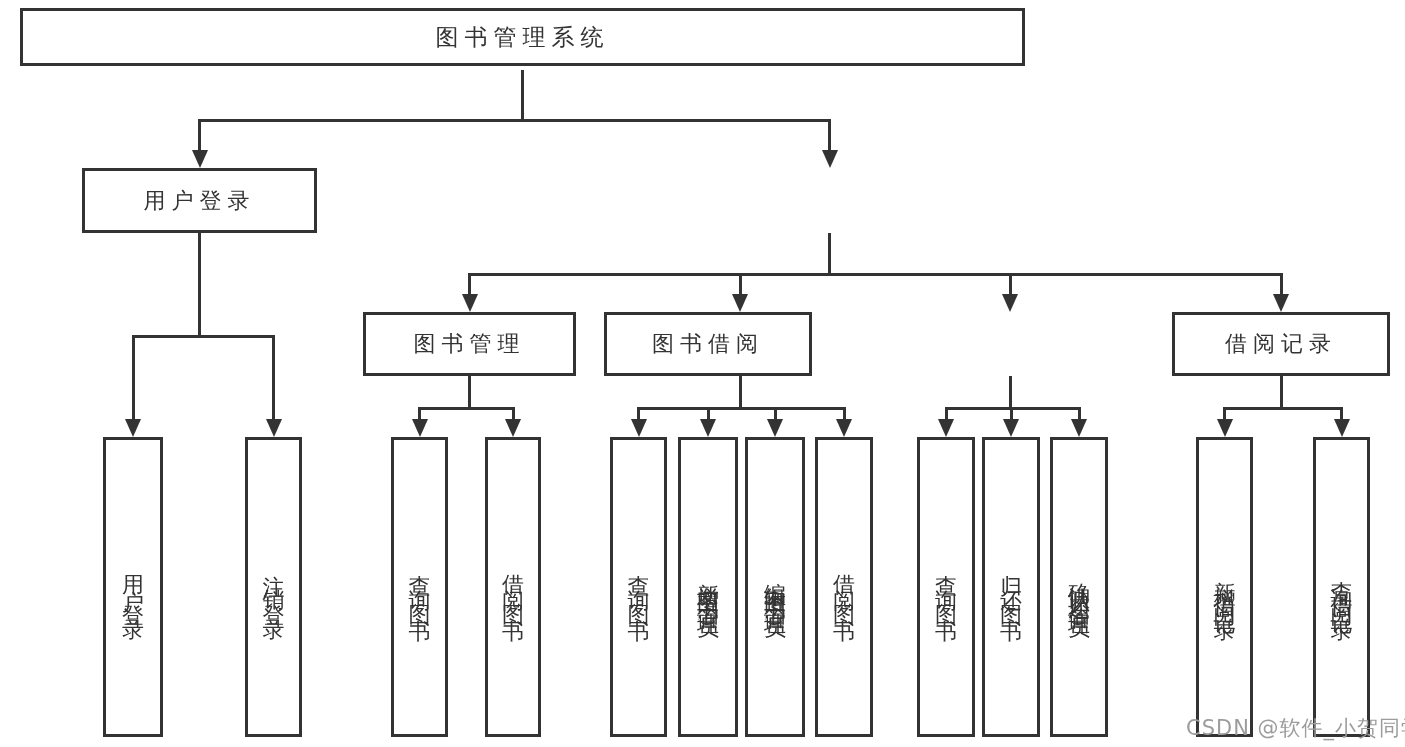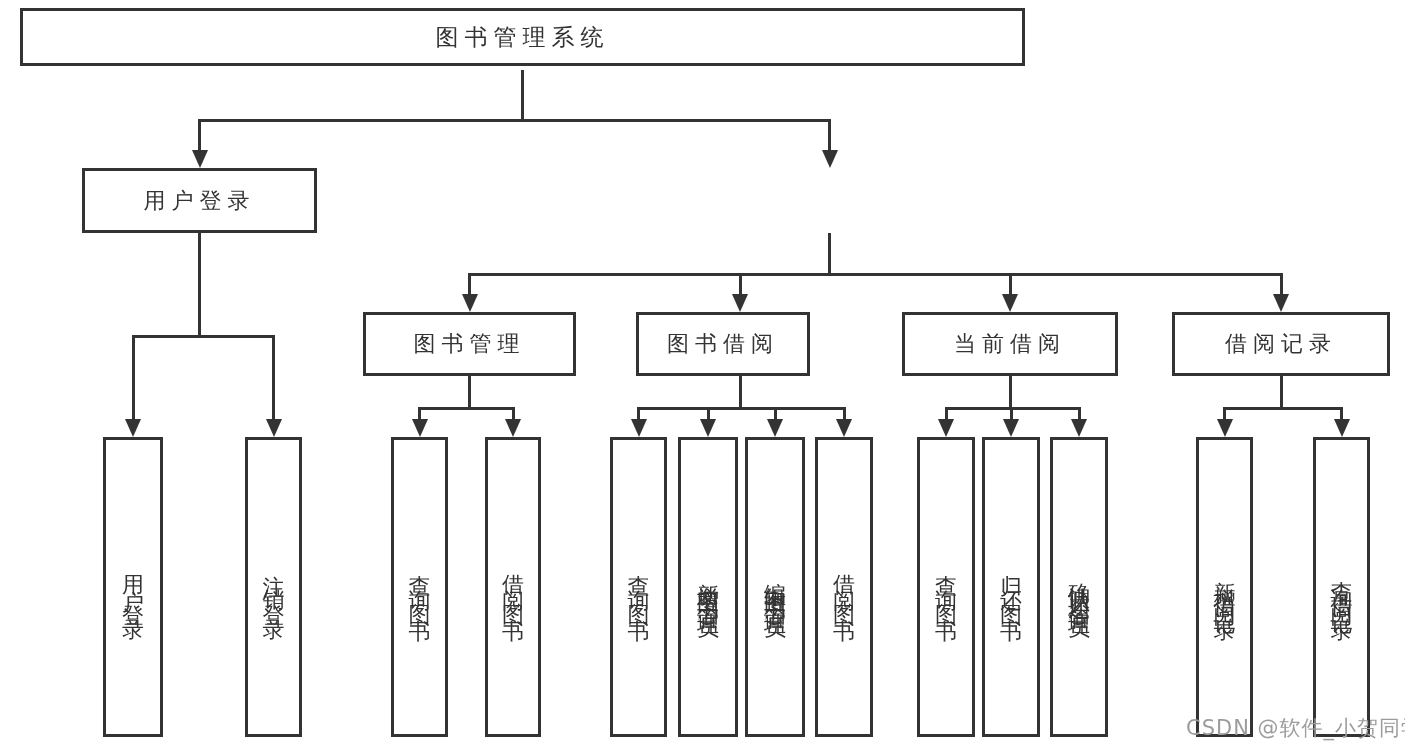--- a/index.html
+++ b/index.html
@@ -36,25 +36,22 @@
   <div class="watermark">CSDN @软件_小贺同学</div>
 <div class="node horizontal root" style="left: 20px; top: 8px; width: 1005px; height: 58px;">
       <span class="lbl">图书管理系统</span>
     </div>
     <div class="node horizontal" style="left: 82px; top: 168px; width: 235px; height: 65px;">
       <span class="lbl">用户登录</span>
     </div>
     <div class="node horizontal" style="left: 363px; top: 312px; width: 213px; height: 64px;">
       <span class="lbl">图书管理</span>
     </div>
-    <div class="node horizontal" style="left: 636px; top: 312px; width: 174px; height: 64px; align-items: center;">
+    <div class="node horizontal" style="left: 604px; top: 312px; width: 208px; height: 64px; align-items: center;">
       <span class="lbl">图书借阅</span>
-    </div>
-    <div class="node horizontal" style="left: 902px; top: 312px; width: 216px; height: 64px;">
-      <span class="lbl">当前借阅</span>
     </div>
     <div class="node horizontal" style="left: 1172px; top: 312px; width: 218px; height: 64px;">
       <span class="lbl">借阅记录</span>
     </div>
     <div class="node vertical" style="left: 103px; top: 437px; width: 60px; height: 300px;">
       <span class="lbl" style="letter-spacing: 15px;">用户登录</span>
     </div>
     <div class="node vertical" style="left: 245px; top: 437px; width: 57px; height: 300px;">
       <span class="lbl" style="letter-spacing: 15px;">注销登录</span>
     </div>

